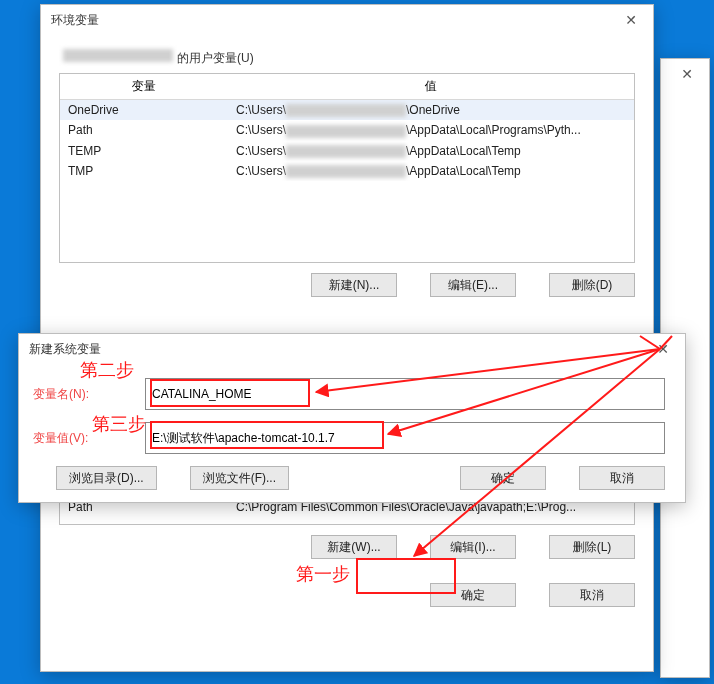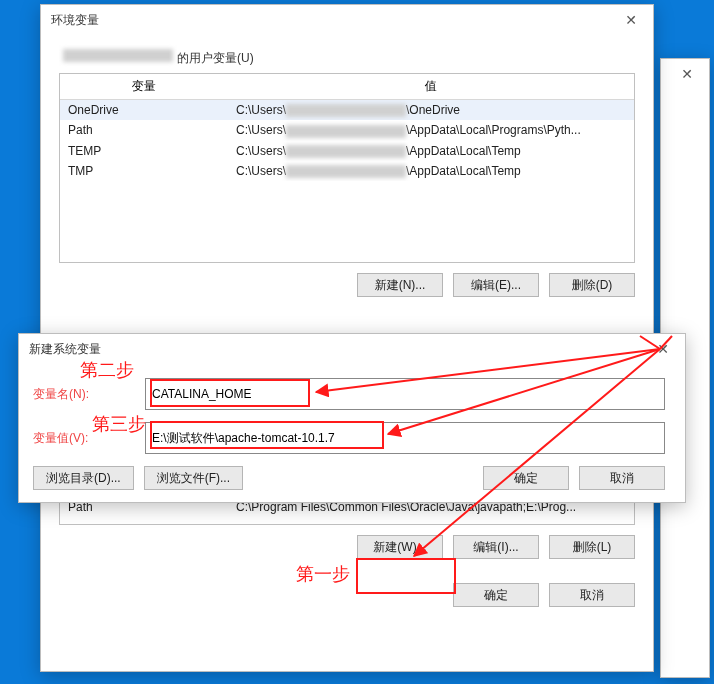--- a/index.html
+++ b/index.html
@@ -11,21 +11,21 @@
   .titlebar .close { position: absolute; right: 0; top: 0; width: 44px; height: 30px; display: flex; align-items: center; justify-content: center; color: #555; font-size: 14px; cursor: pointer; }
   .content { padding: 8px 18px 14px 18px; }
   .group-label { font-size: 12px; color: #333; margin: 6px 0 6px 4px; display: flex; align-items: baseline; }
   .blur { display: inline-block; background: #d0d0d0; filter: blur(2px); height: 13px; vertical-align: middle; }
   .table-wrap { border: 1px solid #c0c0c0; background: #fff; }
   table { width: 100%; border-collapse: collapse; table-layout: fixed; }
   th { text-align: center; font-weight: 400; font-size: 12px; padding: 4px 8px; background: #fff; border-right: 1px solid transparent; border-bottom: 1px solid #d8d8d8; }
   td { font-size: 12px; padding: 3px 8px; color: #222; white-space: nowrap; overflow: hidden; text-overflow: ellipsis; }
   tr.sel td { background: #eaf1fb; }
   .btn-row { display: flex; justify-content: flex-end; gap: 10px; margin-top: 10px; }
-  .btn { min-width: 86px; height: 24px; background: #e9e9e9; border: 1px solid #b5b5b5; padding: 0 12px; font-size: 12px; color: #222; cursor: pointer; display: inline-flex; align-items: center; justify-content: center; }
+  .btn { min-width: 86px; height: 24px; background: #e9e9e9; border: 1px solid #b5b5b5; padding: 0 12px; font-size: 12px; color: #222; cursor: pointer; display: inline-flex; align-items: center; justify-content: center; margin-left: 23px; }
   .form-row { display: flex; align-items: center; margin: 10px 0 12px 0; }
   .form-label { width: 112px; font-size: 12px; color: #ef4444; }
   .form-input { flex: 1; height: 32px; border: 1px solid #888; padding: 0 6px; font-size: 12px; }
   .dlg-btn-row { display: flex; align-items: center; margin-top: 10px; }
   .annot { position: absolute; color: #ff1a1a; font-size: 18px; font-weight: 400; pointer-events: none; }
   .redbox { position: absolute; border: 2px solid #ff1a1a; pointer-events: none; }
   svg.overlay { position: absolute; left: 0; top: 0; pointer-events: none; }
 </style>
 </head>
 <body>

